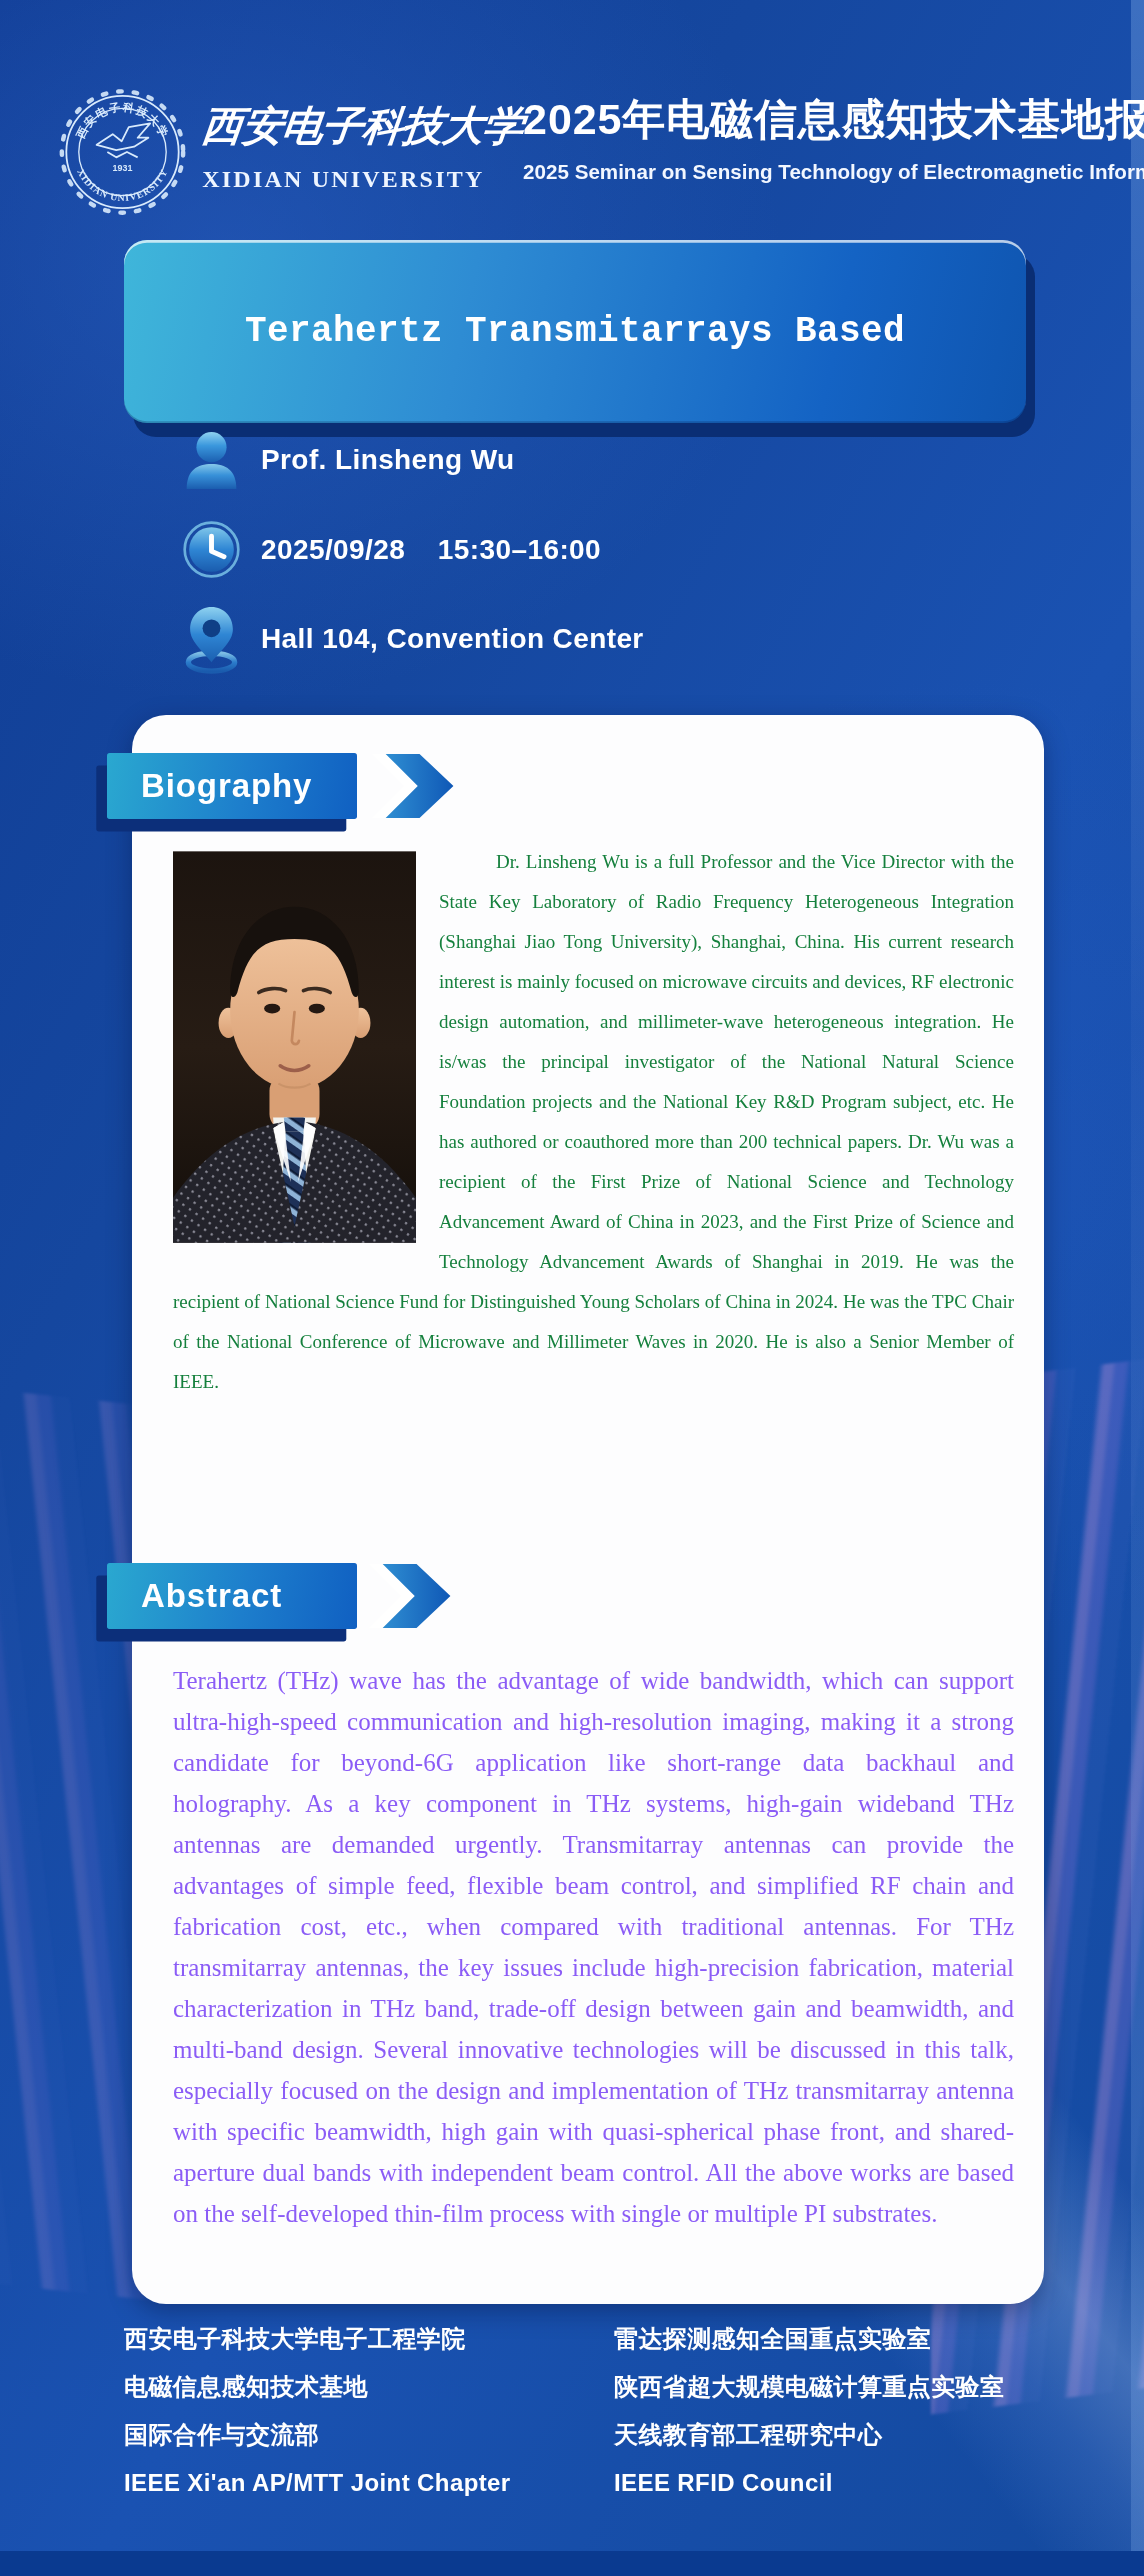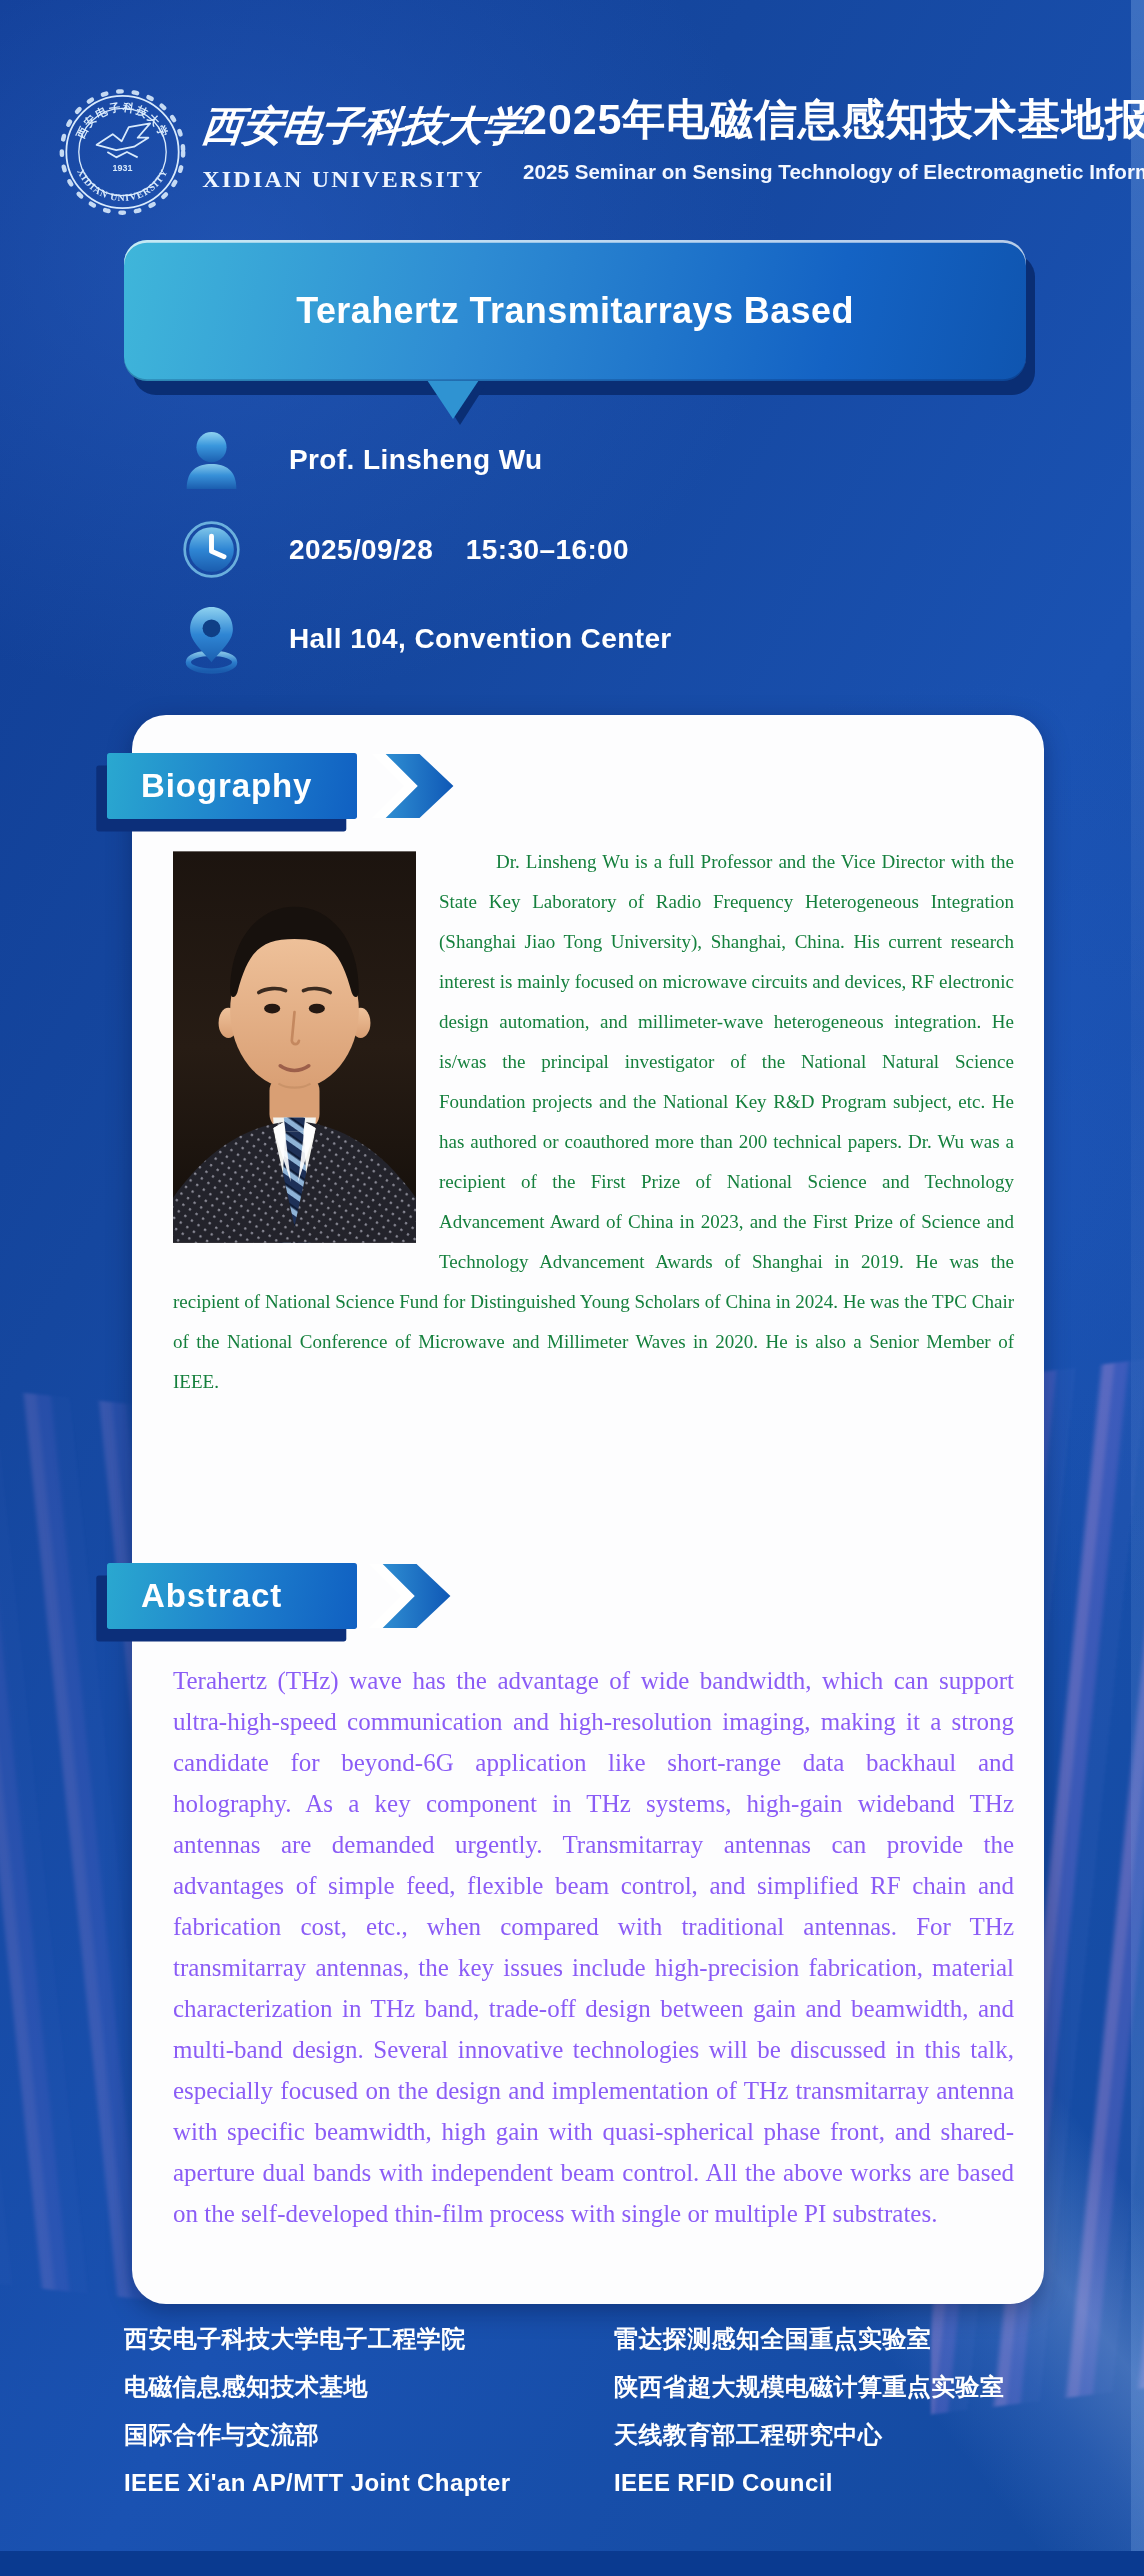--- a/index.html
+++ b/index.html
@@ -52,42 +52,42 @@
   }
   .univ-en{
     margin-top:12.5px; font-family:"Liberation Serif", serif; font-weight:bold;
     font-size:24px; letter-spacing:2.2px; color:#eef5ff; white-space:nowrap;
   }
   .event-title{ margin-left:auto; width:653px; text-align:center; margin-top:5.4px; }
   .event-cn{ font-size:43px; font-weight:bold; color:#ffffff; letter-spacing:0.9px; white-space:nowrap; }
   .event-en{ margin-top:10.7px; font-size:20.6px; font-weight:bold; color:#f2f7ff; white-space:nowrap; }
 
   
-  .banner-wrap{ position:absolute; left:124px; top:240px; width:902px; height:141px; }
+  .banner-wrap{ position:absolute; left:124px; top:240px; width:902px; height:183px;font-family:Liberation Mono, monospace; }
   .banner-shadow{ position:absolute; left:9px; top:14.3px; width:100%; height:100%;
     background:#0a2e74; border-radius:23px; }
   .banner{
     position:absolute; inset:0; border-radius:23px;
     background:linear-gradient(102deg,#3fb6da 0%, #2e8cd3 38%, #1463c4 78%, #0f55b0 100%);
     box-shadow:inset 0 2.7px 0 rgba(255,255,255,.7), inset 0 -1.8px 0 rgba(0,20,70,.25);
     display:flex; flex-direction:column; justify-content:center; align-items:center; gap:9px;
   }
   .banner-line{ font-size:36px; font-weight:bold; color:#ffffff; letter-spacing:0.4px; }
   .banner-tail-shadow{ position:absolute; left:306px; top:138px; width:0; height:0;
     border-left:30px solid transparent; border-right:30px solid transparent;
     border-top:47px solid #0a2e74; }
   .banner-tail{ position:absolute; left:299px; top:134px; width:0; height:0;
     border-left:30px solid transparent; border-right:30px solid transparent;
     border-top:45px solid #2f93d2; }
 
   
   .info{ position:absolute; left:182px; top:426px; }
   .info-row{ display:flex; align-items:center; height:68px; margin-bottom:21.5px; }
   .info-icon{ width:59px; display:flex; justify-content:center; flex:0 0 auto; }
-  .info-text{ margin-left:48px; font-size:28px; font-weight:bold; color:#ffffff;
+  .info-text{ margin-left:20px; font-size:28px; font-weight:bold; color:#ffffff;
     letter-spacing:0.4px; white-space:pre; }
 
   
   .card{
     position:absolute; left:132px; top:715px; width:912px; height:1589px;
     background:#fdfdfe; border-radius:34px;
     box-shadow:0 7.2px 25px rgba(4,18,60,.38);
   }
 
   

